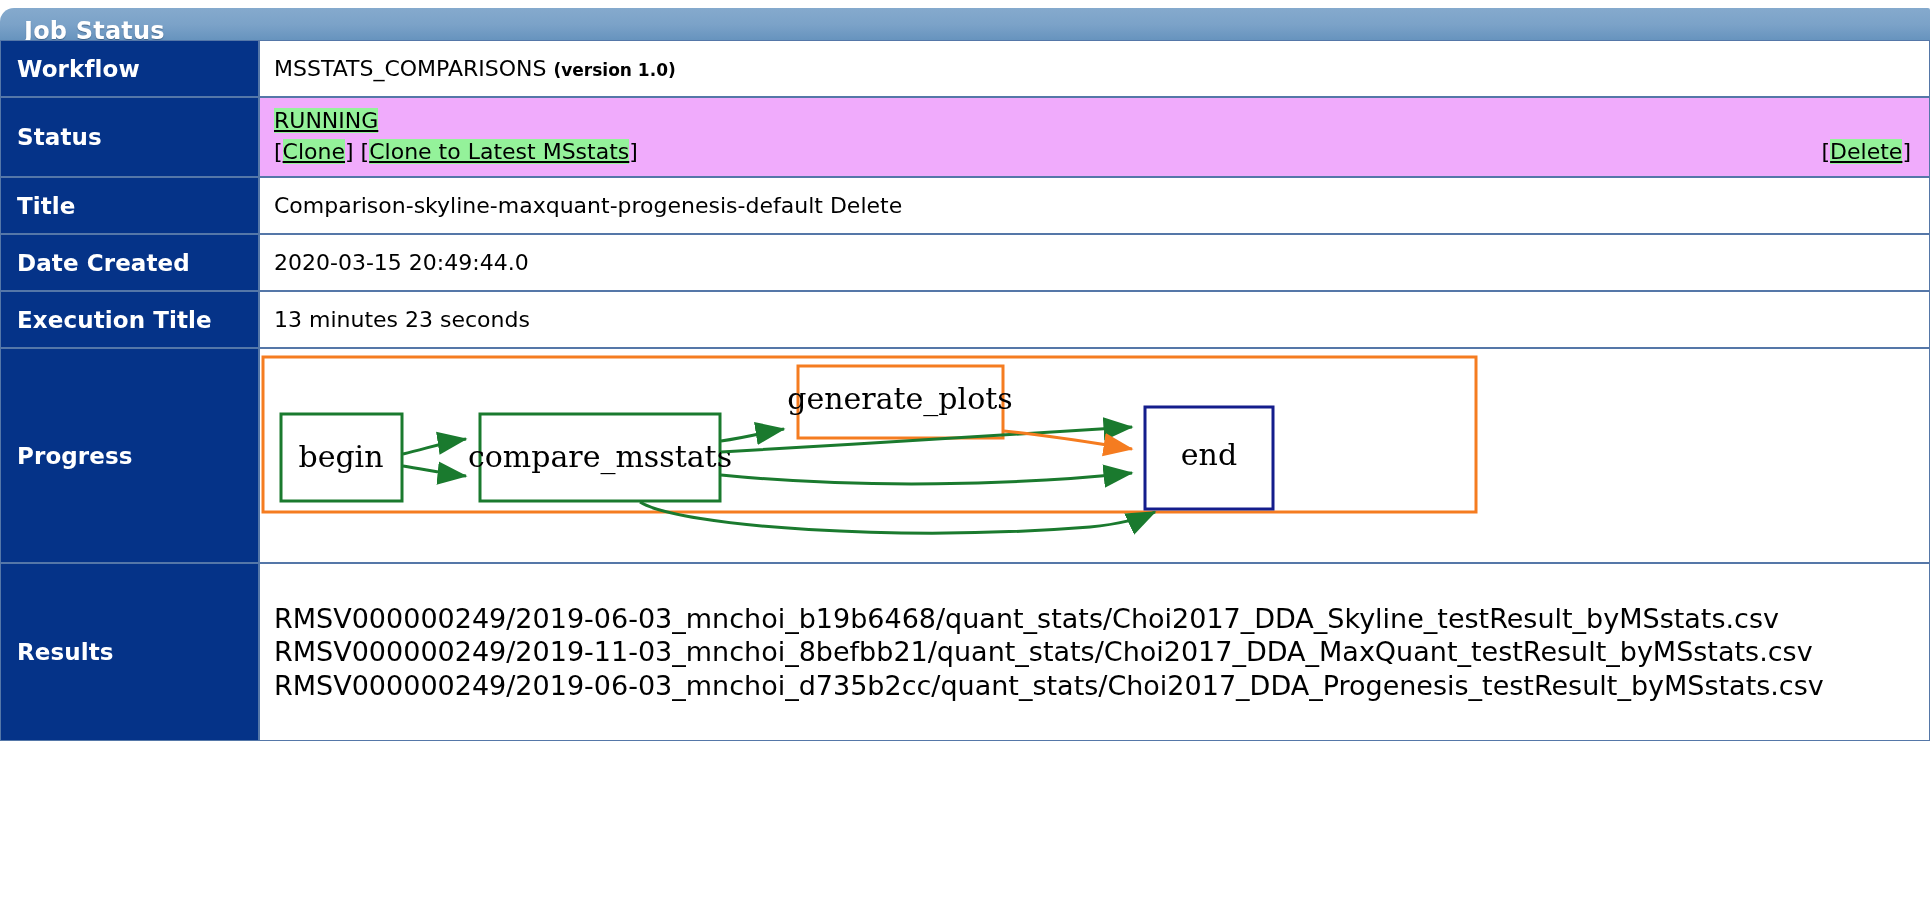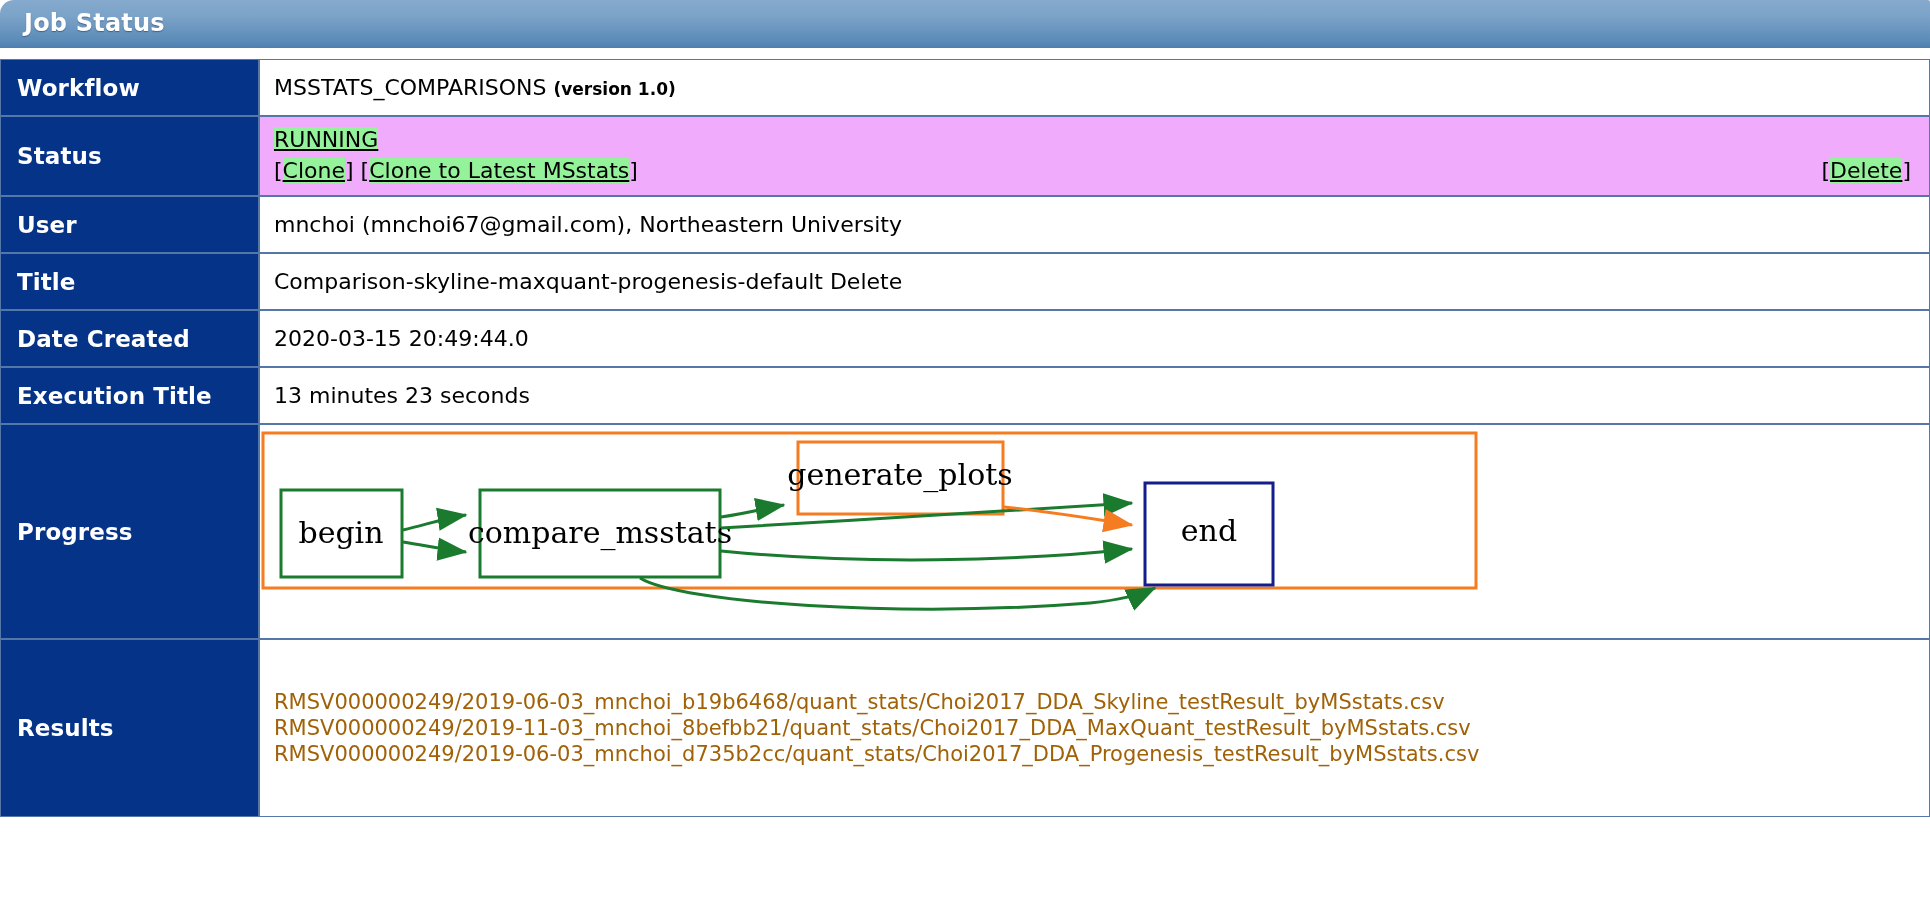--- a/index.html
+++ b/index.html
@@ -14,21 +14,21 @@
     width: 1930px;
     height: 908px;
     background: #ffffff;
     overflow: hidden;
   }
 
   
   .titlebar {
     position: absolute;
     left: 0px;
-    top: 0px;
+    top: 8px;
     width: 1930px;
     height: 48px;
     background: linear-gradient(to bottom, #85aacd 0%, #7ba2c8 35%, #5b8bb8 85%, #4d7fae 100%);
     border-top-left-radius: 14px;
     border-top-right-radius: 2px;
     box-sizing: border-box;
   }
   .titlebar-text {
     position: absolute;
     left: 24px;
@@ -38,21 +38,21 @@
     color: #ffffff;
     letter-spacing: 0.2px;
     text-shadow: 0 1px 1px rgba(30,60,95,0.55);
     white-space: nowrap;
   }
 
   
   .jobtable {
     position: absolute;
     left: 0px;
-    top: 59px;
+    top: 40px;
     width: 1930px;
     border-collapse: separate;
     border-spacing: 0;
     table-layout: fixed;
   }
   .jobtable td {
     border: 1px solid #5577a8;
     padding: 0;
     vertical-align: middle;
     background: #ffffff;
@@ -123,23 +123,23 @@
   }
 
   
   td.val-results {
     height: 148px;
     padding: 14px 18px 14px 14px;
     vertical-align: middle;
   }
   .result-line {
     display: block;
-    font-size: 21px;
+    font-size: 27px;
     line-height: 1.24;
-    color: #a16207;
+    color: #000000;
     white-space: nowrap;
   }
 </style>
 </head>
 <body>
 
 <div id="page">
 
   <div class="titlebar">
     <div class="titlebar-text">Job Status</div>
@@ -160,24 +160,20 @@
         <td class="lbl">Status</td>
         <td class="val val-status">
           <span class="status-line1"><a class="status-link" href="#">RUNNING</a></span>
           <span class="status-line2">
             <span class="clone-group"><span class="bracket">[</span><a class="status-link" href="#">Clone</a><span class="bracket">]</span>&nbsp;<span class="bracket">[</span><a class="status-link" href="#">Clone to Latest MSstats</a><span class="bracket">]</span></span>
             <span class="delete-group"><span class="bracket">[</span><a class="status-link" href="#">Delete</a><span class="bracket">]</span></span>
           </span>
         </td>
       </tr>
 
-      <tr>
-        <td class="lbl">User</td>
-        <td class="val">mnchoi (mnchoi67@gmail.com), Northeastern University</td>
-      </tr>
 
       <tr>
         <td class="lbl">Title</td>
         <td class="val">Comparison-skyline-maxquant-progenesis-default Delete</td>
       </tr>
 
       <tr>
         <td class="lbl">Date Created</td>
         <td class="val">2020-03-15 20:49:44.0</td>
       </tr>

